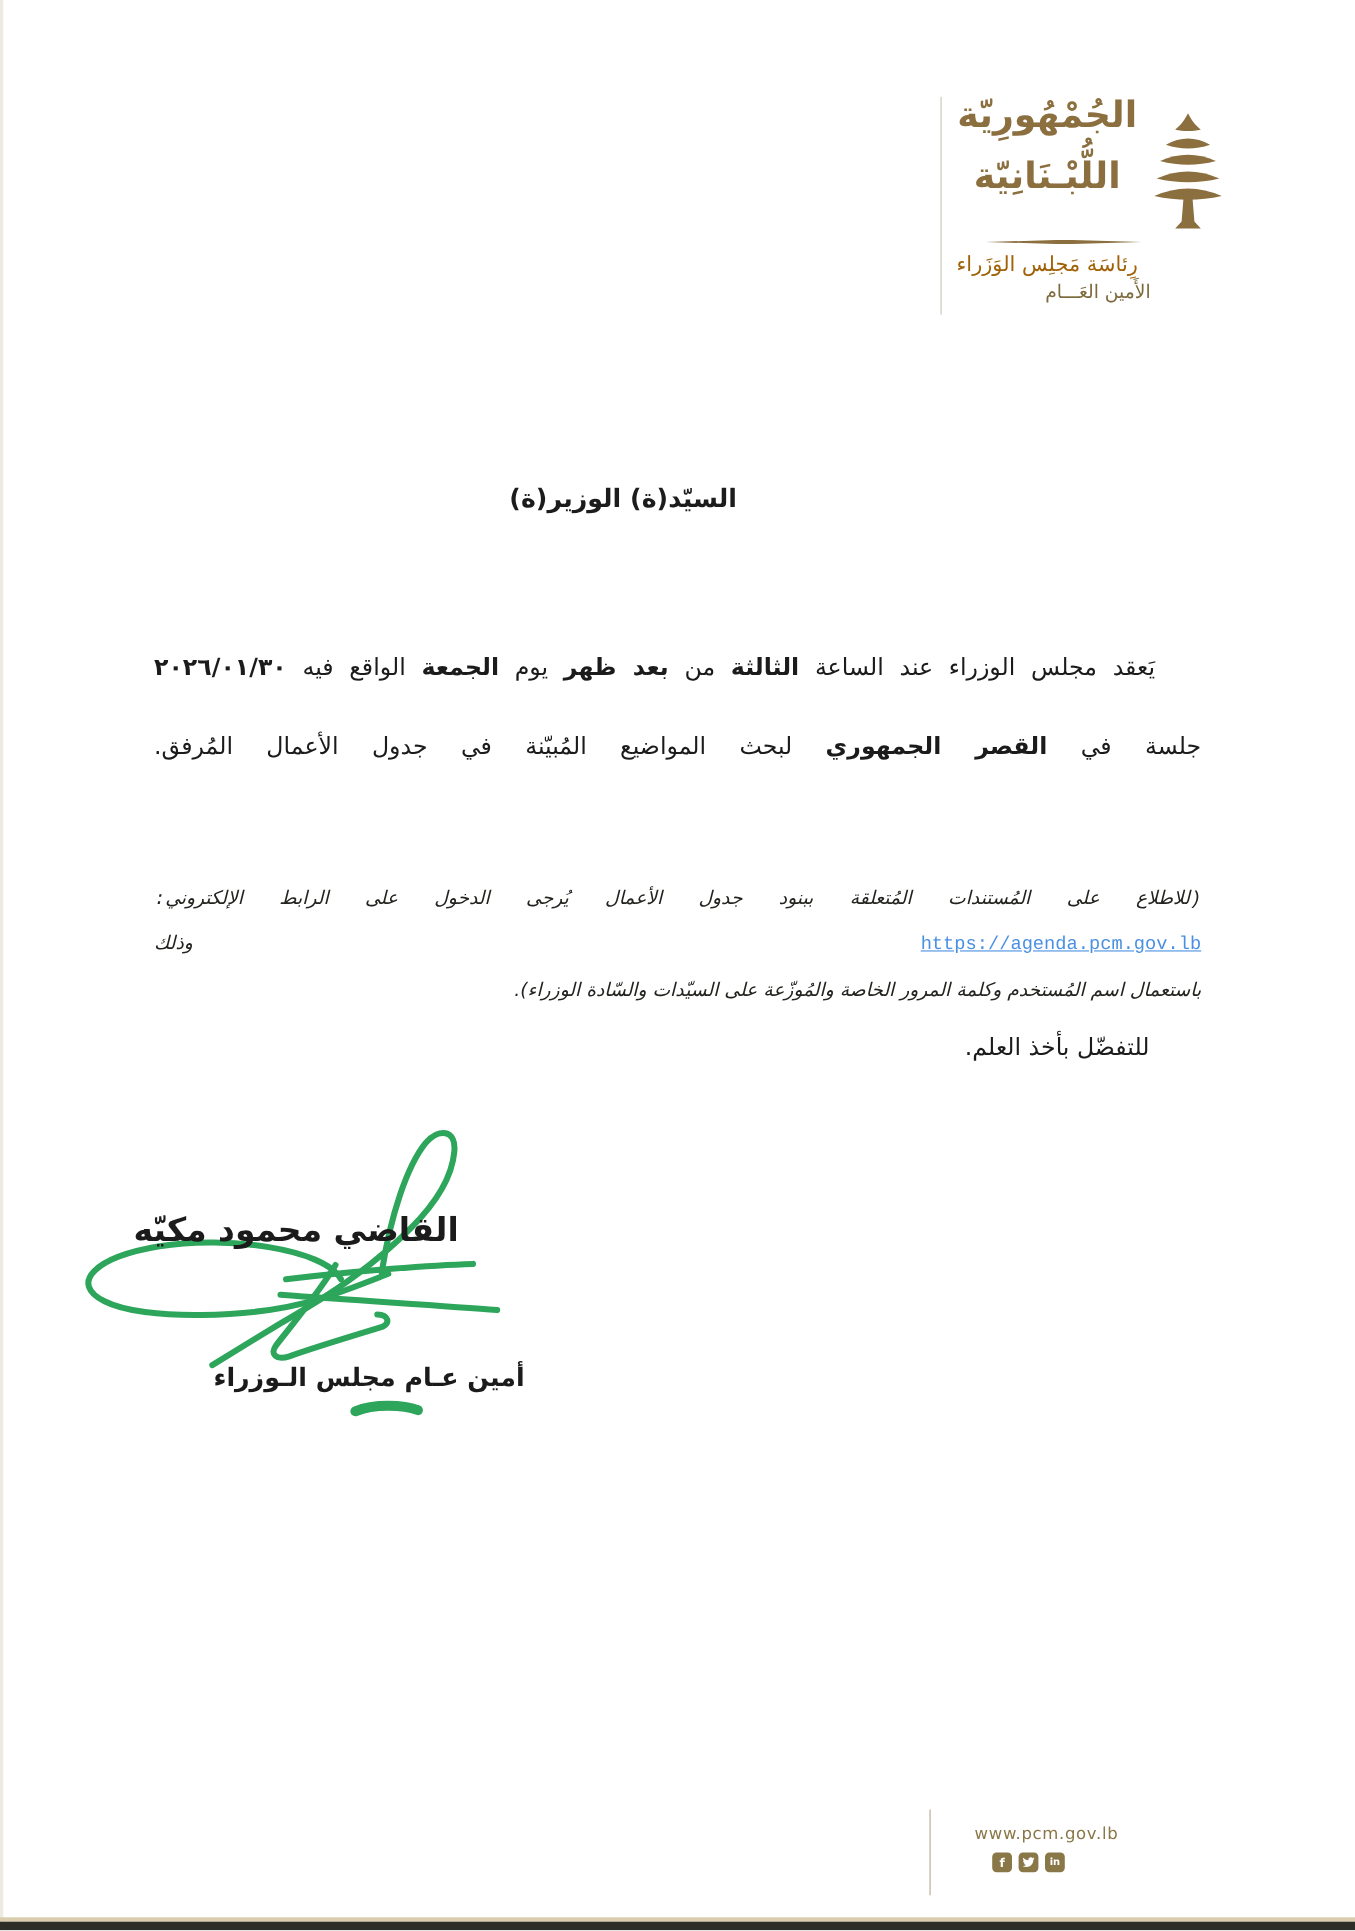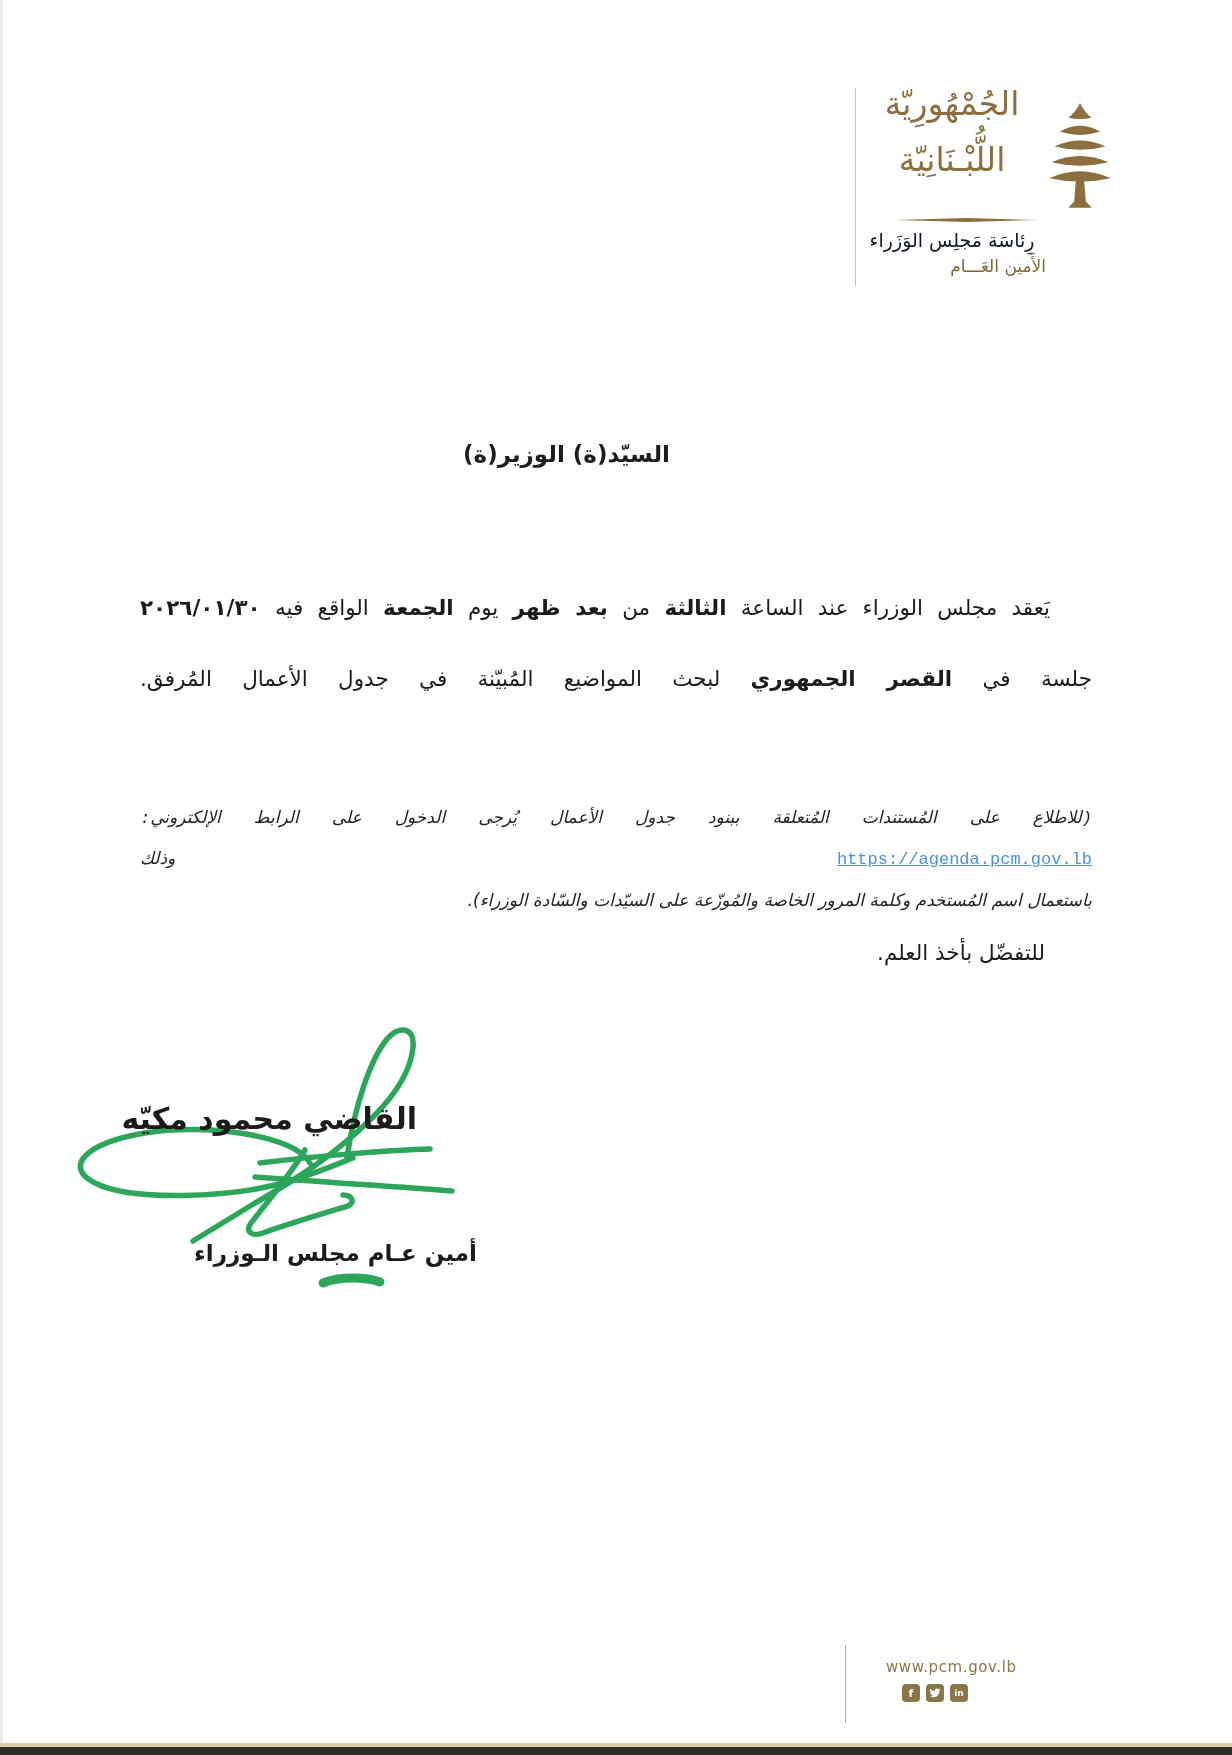--- a/index.html
+++ b/index.html
@@ -8,24 +8,24 @@
 
   
   .edge-left{position:absolute;left:0;top:0;width:3px;height:100%;background:#edebe1;}
   .edge-bottom-tan{position:absolute;left:0;bottom:8px;width:100%;height:4px;background:#d9cdad;}
   .edge-bottom-dark{position:absolute;left:0;bottom:0;width:100%;height:8px;background:#2e2d28;}
 
   
   .head-rule{position:absolute;left:855px;top:88px;width:1px;height:198px;background:#c9c3b6;}
   .logo-block{position:absolute;left:858px;top:76px;width:266px;color:#8b6f3e;}
   .logo-row{display:flex;flex-direction:row;align-items:flex-start;}
-  .calligraphy{width:188px;text-align:center;font-weight:normal;font-size:33px;line-height:56px;letter-spacing:1px;direction:rtl;}
+  .calligraphy{width:188px;text-align:center;font-weight:bold;font-size:33px;line-height:56px;letter-spacing:1px;direction:rtl;}
   .cedar{margin-top:26px;margin-left:2px;}
   .logo-divider{width:142px;height:4px;margin:6px auto 0 38px;background:#8b6f3e;clip-path:polygon(0 50%,50% 0,100% 50%,50% 100%);}
-  .presidency{width:188px;text-align:center;font-size:19px;margin-top:7px;color:#0f172a;direction:rtl;}
+  .presidency{width:188px;text-align:center;font-size:19px;margin-top:7px;color:#a16207;direction:rtl;}
   .secretary{width:188px;text-align:right;font-size:17px;margin-top:5px;color:#7d6a3c;direction:rtl;}
 
   
   .meta-block{position:absolute;right:919px;top:222px;direction:rtl;text-align:right;font-size:19px;color:#333330;line-height:33px;white-space:nowrap;}
 
   
   .salutation{position:absolute;right:562px;top:441px;direction:rtl;font-size:23px;font-weight:bold;color:#1c1c1c;white-space:nowrap;}
   .body-par{position:absolute;left:140px;width:952px;top:572px;direction:rtl;font-size:21.5px;color:#1b1b1b;line-height:71px;}
   .body-line{text-align:justify;text-align-last:justify;}
   .body-line.first{text-indent:42px;}

